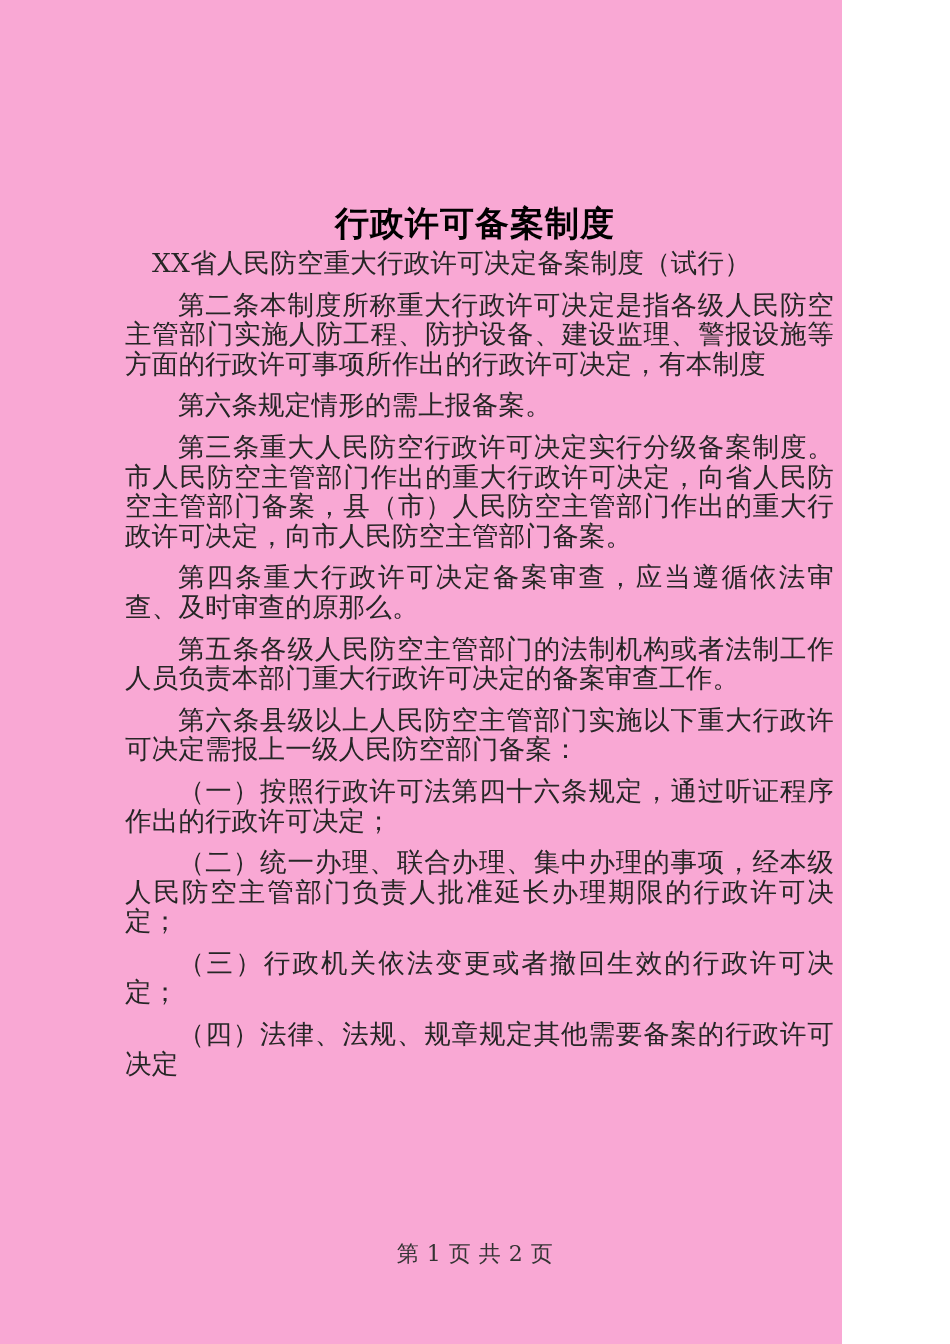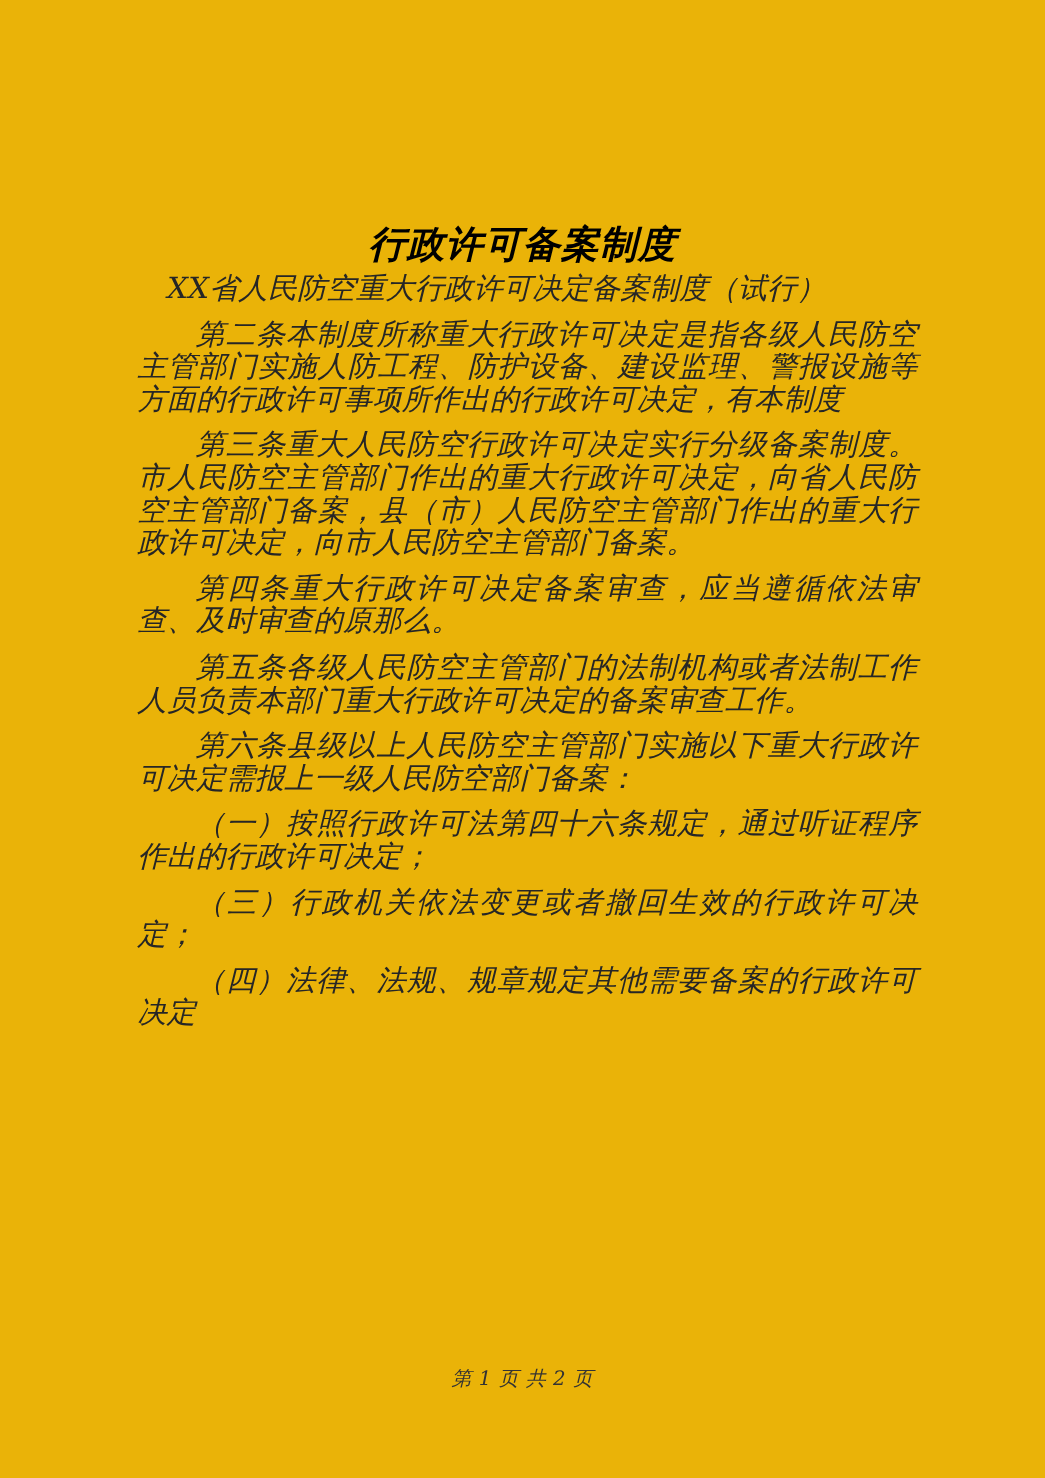--- a/index.html
+++ b/index.html
@@ -6,26 +6,25 @@
     margin: 0;
     padding: 0;
     background: #ffffff;
   }
   body {
     font-family: "DejaVu Serif", "Liberation Serif", serif;
     color: #1a1a1a;
   }
   .page {
     position: relative;
-    width: 950px;
+    width: 842px;
     height: 1344px;
-    background: #eab308;
+    background: #f9a8d4;
     overflow: hidden;
     box-sizing: border-box;
-    font-style: italic;
   }
 
   
   .doc-title {
     position: absolute;
     top: 178px;
     left: 0;
     width: 950px;
     text-align: center;
     font-family: "DejaVu Sans", "Liberation Sans", sans-serif;
@@ -68,51 +67,53 @@
     height: 29.6px;
   }
 
   
   .page-footer {
     position: absolute;
     top: 1239px;
     left: 0;
     width: 950px;
     text-align: center;
-    font-size: 18px;
+    font-size: 22px;
     line-height: 30px;
     color: #333333;
     letter-spacing: 0.5px;
   }
 </style>
 </head>
 <body>
 
 <div class="page">
 
   <h1 class="doc-title">行政许可备案制度</h1>
 
   <div class="body-block">
 
     <p class="para indent-1">XX省人民防空重大行政许可决定备案制度（试行）</p>
 
 
     <p class="para indent">第二条本制度所称重大行政许可决定是指各级人民防空主管部门实施人防工程、防护设备、建设监理、警报设施等方面的行政许可事项所作出的行政许可决定，有本制度</p>
 
+    <p class="para indent">第六条规定情形的需上报备案。</p>
 
     <p class="para indent">第三条重大人民防空行政许可决定实行分级备案制度。市人民防空主管部门作出的重大行政许可决定，向省人民防空主管部门备案，县（市）人民防空主管部门作出的重大行政许可决定，向市人民防空主管部门备案。</p>
 
     <p class="para indent">第四条重大行政许可决定备案审查，应当遵循依法审查、及时审查的原那么。</p>
 
     <p class="para indent">第五条各级人民防空主管部门的法制机构或者法制工作人员负责本部门重大行政许可决定的备案审查工作。</p>
 
     <p class="para indent">第六条县级以上人民防空主管部门实施以下重大行政许可决定需报上一级人民防空部门备案：</p>
 
     <p class="para indent">（一）按照行政许可法第四十六条规定，通过听证程序作出的行政许可决定；</p>
 
+    <p class="para indent">（二）统一办理、联合办理、集中办理的事项，经本级人民防空主管部门负责人批准延长办理期限的行政许可决定；</p>
 
     <p class="para indent">（三）行政机关依法变更或者撤回生效的行政许可决定；</p>
 
     <p class="para indent">（四）法律、法规、规章规定其他需要备案的行政许可决定</p>
 
     <div class="spacer-line"></div>
 
 
 
   </div>

